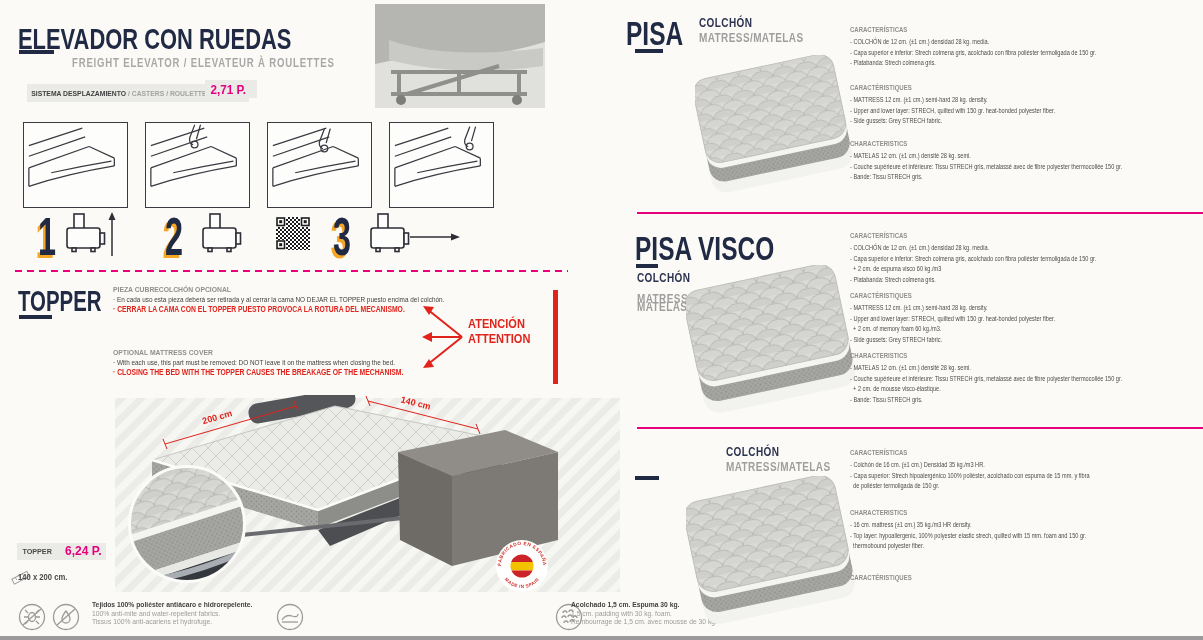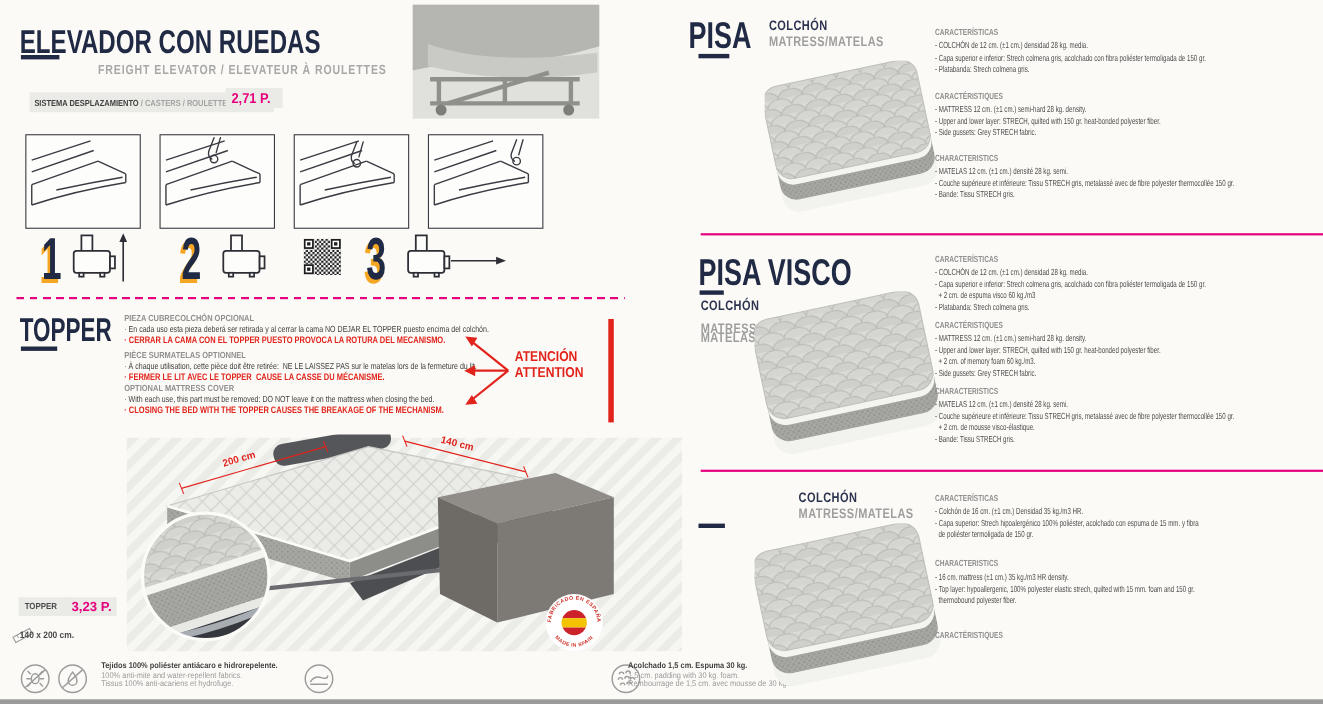--- a/index.html
+++ b/index.html
@@ -113,21 +113,21 @@
     </symbol>
   </defs>
 </svg>
 
 <div class="page">
 
   <div class="abs" style="left:18px;top:22px">
     <span class="cx main-title navy nw">ELEVADOR CON RUEDAS</span>
   </div>
   <div class="abs bar-navy" style="left:19px;top:50px;width:35px;height:4px"></div>
-  <div class="abs" style="left:89px;top:56px">
+  <div class="abs" style="left:72px;top:56px">
     <span class="cx main-sub nw">FREIGHT ELEVATOR / ELEVATEUR À ROULETTES</span>
   </div>
 
   <svg class="abs" style="left:375px;top:4px" width="170" height="104" viewBox="0 0 170 104">
     <rect width="170" height="104" fill="#e0e0dc"></rect>
     <path d="M0,0 H170 V38 Q105,58 48,50 L0,60 Z" fill="#b5b5b1"></path>
     <path d="M14,36 Q70,56 168,44 L168,62 Q85,74 14,56 Z" fill="#c9c9c5"></path>
     <g stroke="#8f8f8b" stroke-width="4" fill="none">
       <path d="M16,68 H152"></path>
         <path d="M16,90 H152"></path>
@@ -223,25 +223,20 @@
 
   <div class="abs" style="left:18px;top:284px">
     <span class="cx topper-title navy nw">TOPPER</span>
   </div>
   <div class="abs bar-navy" style="left:19px;top:315px;width:33px;height:4px"></div>
 
   <div class="abs" style="left:113px;top:285px">
     <div class="tp-head">PIEZA CUBRECOLCHÓN OPCIONAL</div>
     <div class="tp-body">· En cada uso esta pieza deberá ser retirada y al cerrar la cama NO DEJAR EL TOPPER puesto encima del colchón.</div>
     <div class="tp-warn">· CERRAR LA CAMA CON EL TOPPER PUESTO PROVOCA LA ROTURA DEL MECANISMO.</div>
-  </div>
-  <div class="abs" style="left:113px;top:318px">
-    <div class="tp-head">PIÈCE SURMATELAS OPTIONNEL</div>
-    <div class="tp-body">· À chaque utilisation, cette pièce doit être retirée:  NE LE LAISSEZ PAS sur le matelas lors de la fermeture du lit.</div>
-    <div class="tp-warn">· FERMER LE LIT AVEC LE TOPPER  CAUSE LA CASSE DU MÉCANISME.</div>
   </div>
   <div class="abs" style="left:113px;top:348px">
     <div class="tp-head">OPTIONAL MATTRESS COVER</div>
     <div class="tp-body">· With each use, this part must be removed: DO NOT leave it on the mattress when closing the bed.</div>
     <div class="tp-warn">· CLOSING THE BED WITH THE TOPPER CAUSES THE BREAKAGE OF THE MECHANISM.</div>
   </div>
 
   <svg class="abs" style="left:413px;top:283px" width="152" height="107" viewBox="0 0 152 107">
     <g stroke="#e2231c" stroke-width="2" fill="none">
       <path d="M49,54 L14,26"></path>
@@ -327,21 +322,21 @@
         <rect x="510" y="562" width="24" height="8.5" fill="#f3c300"></rect>
         <rect x="510" y="570.5" width="24" height="8" fill="#cc2229"></rect>
       </g>
     </g>
   </svg>
 
   <div class="abs gbox" style="left:17px;top:543px;height:17px">
     <span class="cx tlabel nw">TOPPER</span>
   </div>
   <div class="abs gbox" style="left:60px;top:543px;height:17px">
-    <span class="cx tprice pink nw">3,23 P.</span>
+    <span class="cx tprice pink nw">6,24 P.</span>
   </div>
   <svg class="abs" style="left:11px;top:569px" width="19" height="17" viewBox="0 0 19 17">
     <g transform="rotate(-28 9.5 8.5)">
       <rect x="1" y="6" width="17" height="5.5" fill="#fdfdfb" stroke="#9b9b9b" stroke-width="1"></rect>
       <path d="M5,6 V9 M9,6 V9 M13,6 V9" stroke="#9b9b9b" stroke-width="0.8"></path>
     </g>
   </svg>
   <div class="abs" style="left:18px;top:572px">
     <span class="cx tsize">140 x 200 cm.</span>
   </div>

